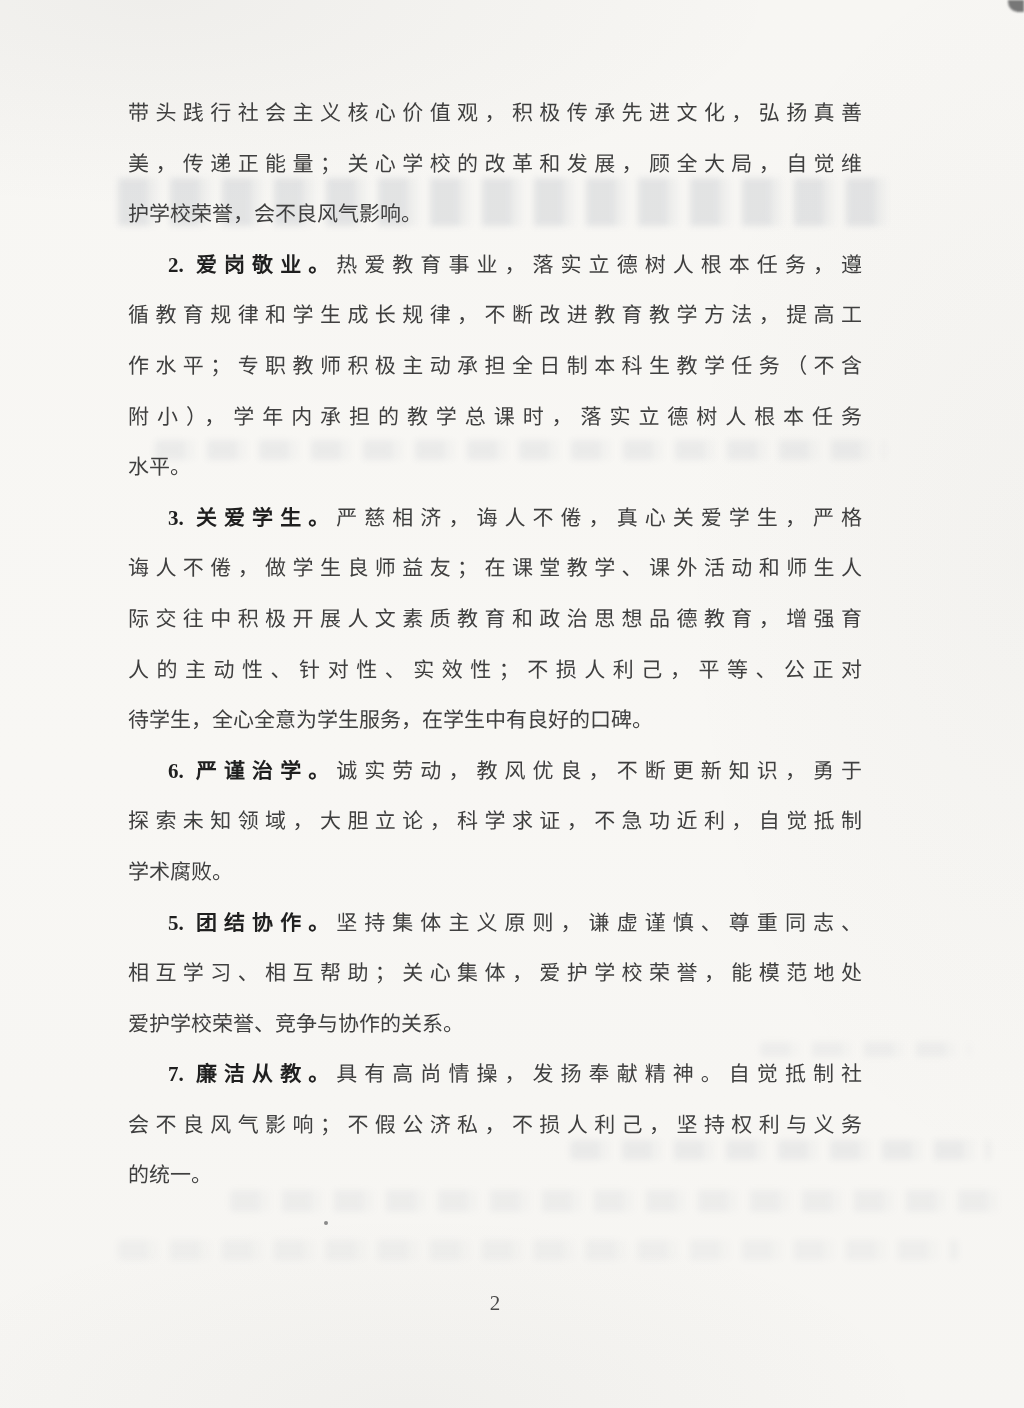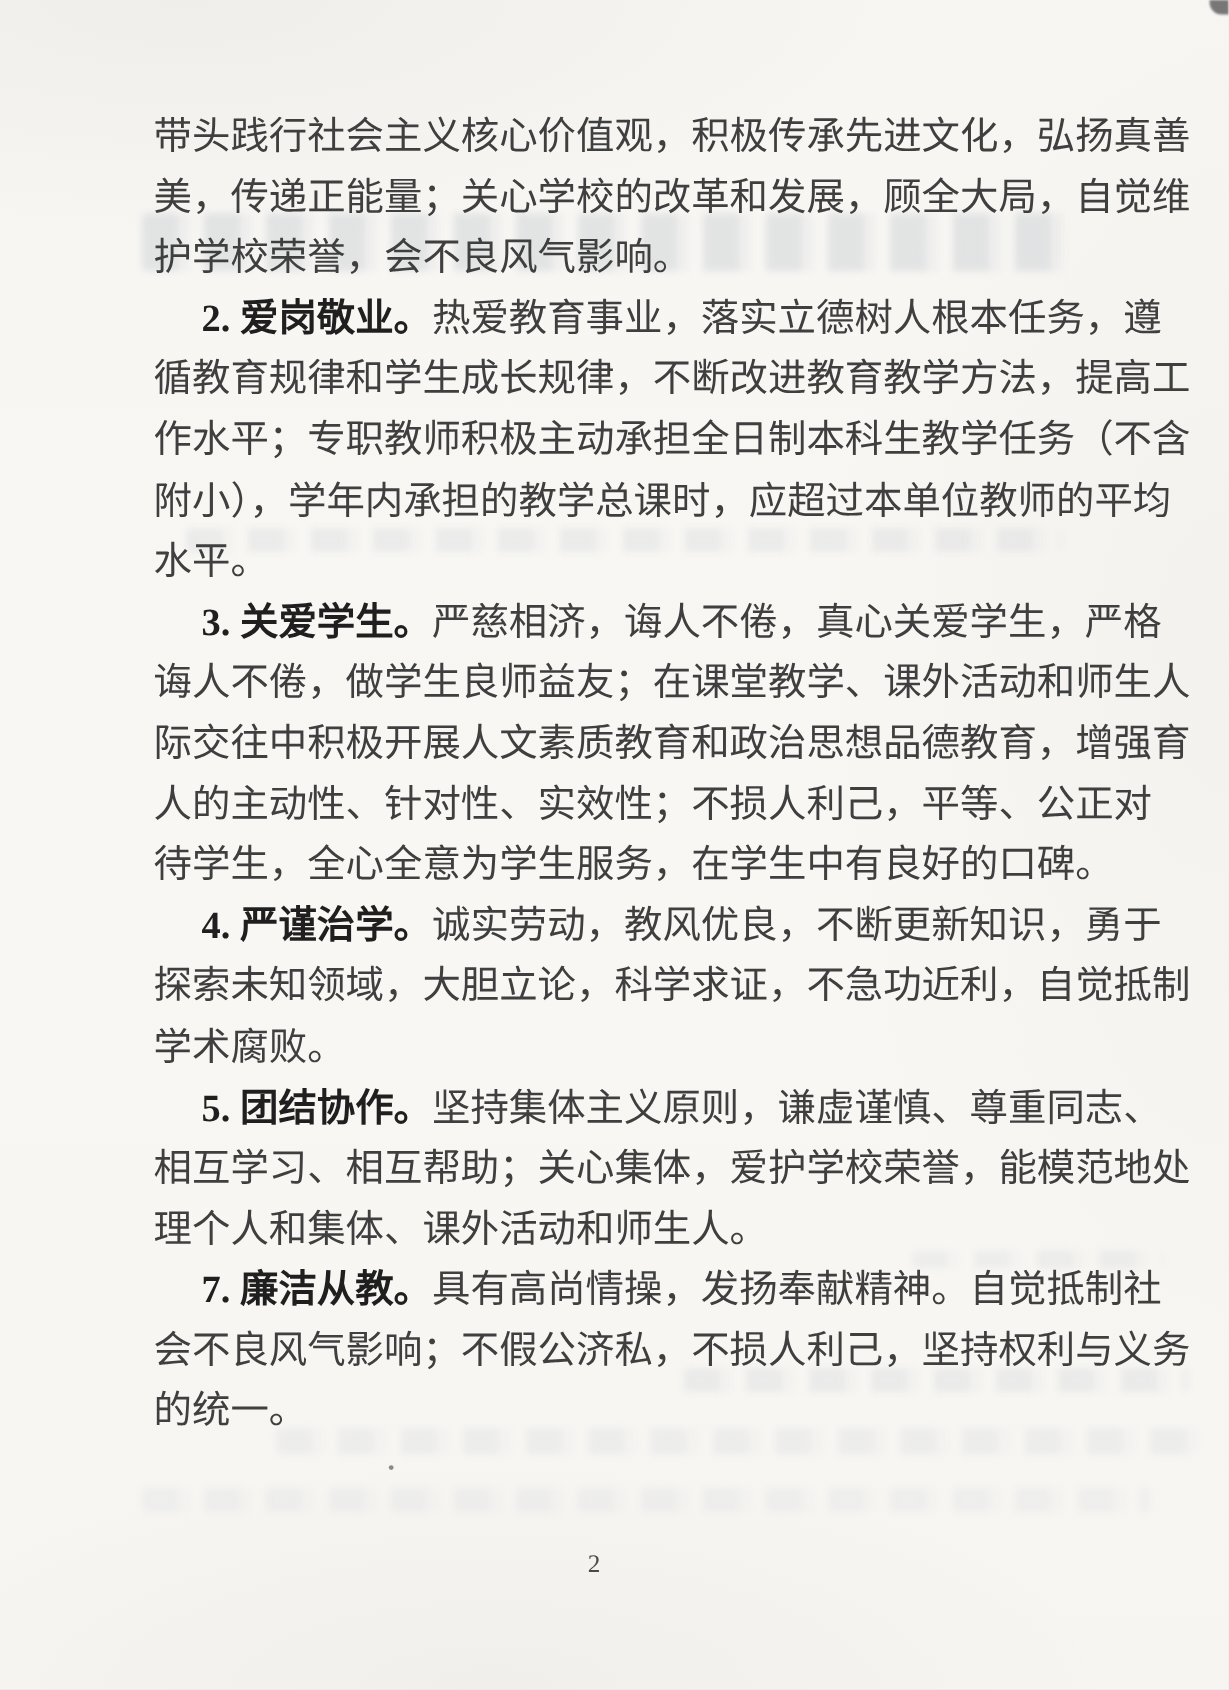--- a/index.html
+++ b/index.html
@@ -25,21 +25,21 @@
       radial-gradient(ellipse 900px 300px at 15% 0%, rgba(90,90,90,0.05), transparent 70%),
       radial-gradient(ellipse 500px 900px at 100% 40%, rgba(90,90,90,0.03), transparent 70%),
       radial-gradient(ellipse 700px 260px at 40% 100%, rgba(90,90,90,0.04), transparent 75%);
     pointer-events: none;
   }
   .body-text {
     position: absolute;
     left: 128px;
     top: 88px;
     width: 734px;
-    font-size: 32px;
+    font-size: 21px;
     line-height: 50.6px;
     color: #3f3f3f;
     z-index: 2;
   }
   .paragraph { margin: 0; }
   .line {
     height: 50.6px;
     text-align: justify;
     text-align-last: justify;
     white-space: nowrap;
@@ -121,39 +121,39 @@
   <div class="body-text">
       <div class="paragraph">
         <div class="line">带头践行社会主义核心价值观，积极传承先进文化，弘扬真善</div>
         <div class="line">美，传递正能量；关心学校的改革和发展，顾全大局，自觉维</div>
         <div class="line short">护学校荣誉，会不良风气影响。</div>
       </div>
       <div class="paragraph">
         <div class="line indent"><span class="sec-h">2. 爱岗敬业。</span>热爱教育事业，落实立德树人根本任务，遵</div>
         <div class="line">循教育规律和学生成长规律，不断改进教育教学方法，提高工</div>
         <div class="line">作水平；专职教师积极主动承担全日制本科生教学任务（不含</div>
-        <div class="line">附小），学年内承担的教学总课时，应超过本单位教师的平均</div>
+        <div class="line">附小），学年内承担的教学总课时，落实立德树人根本任务</div>
         <div class="line short">水平。</div>
       </div>
       <div class="paragraph">
         <div class="line indent"><span class="sec-h">3. 关爱学生。</span>严慈相济，诲人不倦，真心关爱学生，严格</div>
         <div class="line">诲人不倦，做学生良师益友；在课堂教学、课外活动和师生人</div>
         <div class="line">际交往中积极开展人文素质教育和政治思想品德教育，增强育</div>
         <div class="line">人的主动性、针对性、实效性；不损人利己，平等、公正对</div>
         <div class="line short">待学生，全心全意为学生服务，在学生中有良好的口碑。</div>
       </div>
       <div class="paragraph">
-        <div class="line indent"><span class="sec-h">4. 严谨治学。</span>诚实劳动，教风优良，不断更新知识，勇于</div>
+        <div class="line indent"><span class="sec-h">6. 严谨治学。</span>诚实劳动，教风优良，不断更新知识，勇于</div>
         <div class="line">探索未知领域，大胆立论，科学求证，不急功近利，自觉抵制</div>
         <div class="line short">学术腐败。</div>
       </div>
       <div class="paragraph">
         <div class="line indent"><span class="sec-h">5. 团结协作。</span>坚持集体主义原则，谦虚谨慎、尊重同志、</div>
         <div class="line">相互学习、相互帮助；关心集体，爱护学校荣誉，能模范地处</div>
-        <div class="line short">理个人和集体、课外活动和师生人。</div>
+        <div class="line short">爱护学校荣誉、竞争与协作的关系。</div>
       </div>
       <div class="paragraph">
         <div class="line indent"><span class="sec-h">7. 廉洁从教。</span>具有高尚情操，发扬奉献精神。自觉抵制社</div>
         <div class="line">会不良风气影响；不假公济私，不损人利己，坚持权利与义务</div>
         <div class="line short">的统一。</div>
       </div>
     </div>
 
   <div class="page-number">2</div>
 

